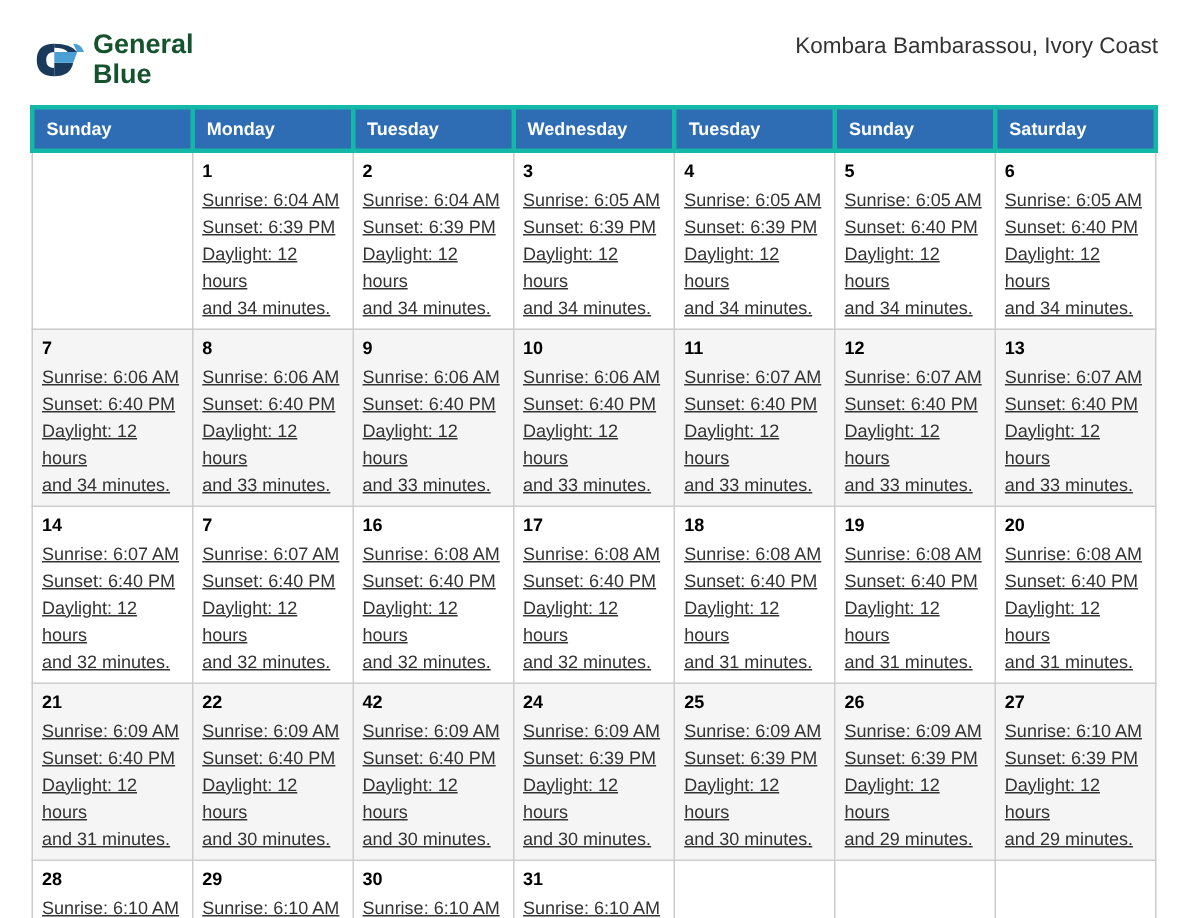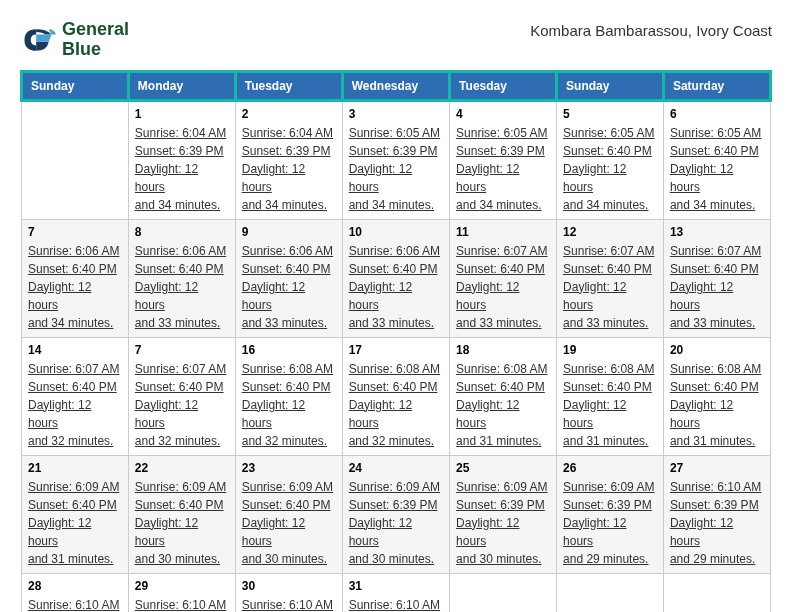--- a/index.html
+++ b/index.html
@@ -280,21 +280,21 @@
 and 31 minutes.</div>
         </td>
         <td>
           <span class="day-num">22</span>
           <div class="day-info" style="white-space: pre-line;">Sunrise: 6:09 AM
 Sunset: 6:40 PM
 Daylight: 12 hours
 and 30 minutes.</div>
         </td>
         <td>
-          <span class="day-num">23</span>
+          <span class="day-num">42</span>
           <div class="day-info" style="white-space: pre-line;">Sunrise: 6:09 AM
 Sunset: 6:40 PM
 Daylight: 12 hours
 and 30 minutes.</div>
         </td>
         <td>
           <span class="day-num">24</span>
           <div class="day-info" style="white-space: pre-line;">Sunrise: 6:09 AM
 Sunset: 6:39 PM
 Daylight: 12 hours

